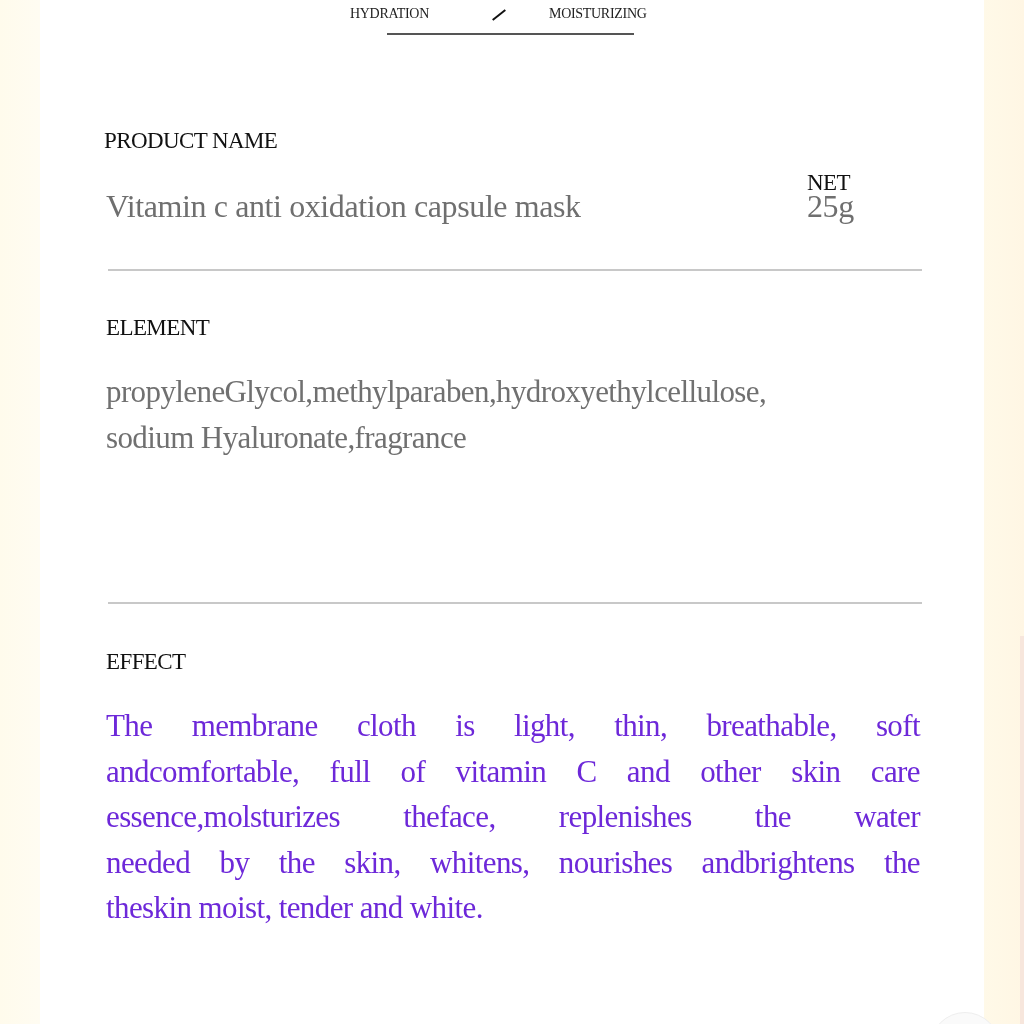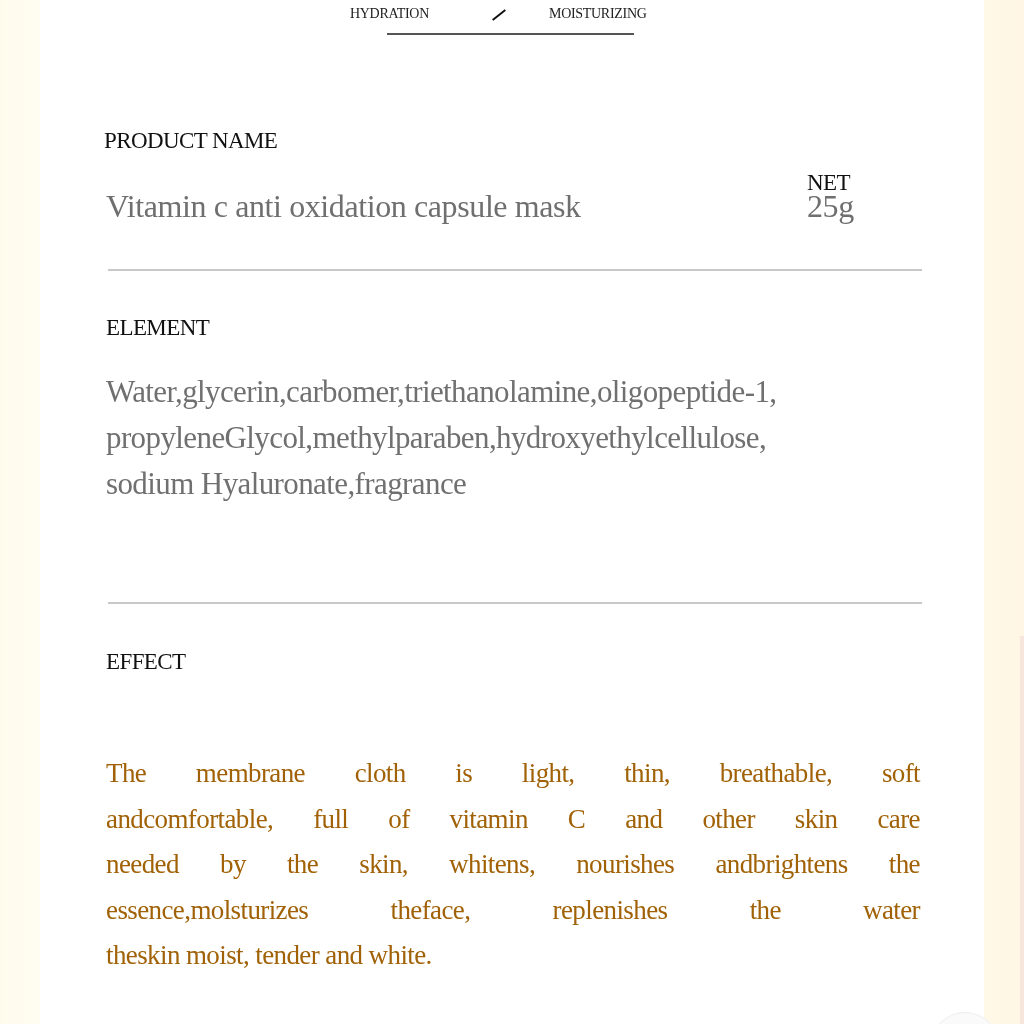--- a/index.html
+++ b/index.html
@@ -46,22 +46,22 @@
       position: absolute; color: #6f6f6f; font-size: 32px; letter-spacing: -0.4px;
     }
     .divider {
       position: absolute; left: 108px; width: 814px; height: 2px; background: #c8c8c8;
     }
     .body-text {
       position: absolute; left: 106px; color: #707070; font-size: 31px;
       line-height: 46px; letter-spacing: -0.6px;
     }
     .effect-text {
-      position: absolute; left: 106px; width: 814px; color: #a16207; font-size: 27px;
-      line-height: 45.5px; letter-spacing: -0.6px; text-align: justify; margin-top: 48px;
+      position: absolute; left: 106px; width: 814px; color: #6d28d9; font-size: 31px;
+      line-height: 45.5px; letter-spacing: -0.6px; text-align: justify;
     }
     .effect-text span { display: block; text-align: justify; text-align-last: justify; white-space: nowrap; }
     .effect-text span.last { text-align-last: left; }
     .line { display: block; white-space: nowrap; }
     .corner-circle {
       position: absolute; left: 930px; top: 1012px; width: 70px; height: 70px;
       border-radius: 50%; border: 1px solid #eeeeee; background: #fafafa;
     }
   </style>
 </head>
@@ -82,29 +82,28 @@
 <div class="heading" style="left:104px; top:128px;">PRODUCT NAME</div>
 <div class="value" style="left:106px; top:188px;">Vitamin c anti oxidation capsule mask</div>
 
 <div class="heading" style="left:807px; top:126px;margin-top:44px;">NET</div>
 <div class="value" style="left:807px; top:188px;">25g</div>
 
 <div class="divider" style="top:269px;"></div>
 
 <div class="heading" style="left:106px; top:315px;">ELEMENT</div>
 <div class="body-text" style="top:369px;">
-  <span class="line">Water,glycerin,carbomer,triethanolamine,oligopeptide-1,</span>
   <span class="line">propyleneGlycol,methylparaben,hydroxyethylcellulose,</span>
   <span class="line">sodium Hyaluronate,fragrance</span>
 </div>
 
 <div class="divider" style="top:602px;"></div>
 
 <div class="heading" style="left:106px; top:649px;">EFFECT</div>
 <div class="effect-text" style="top:703px;">
   <span>The membrane cloth is light, thin, breathable,  soft</span>
   <span>andcomfortable, full of vitamin C and other skin care</span>
+  <span>essence,molsturizes  theface, replenishes  the  water</span>
   <span>needed by the skin,  whitens,  nourishes andbrightens the</span>
-  <span>essence,molsturizes  theface, replenishes  the  water</span>
   <span class="last">theskin moist, tender and white.</span>
 </div>
 
 <div class="corner-circle"></div>
 
 </body></html>

